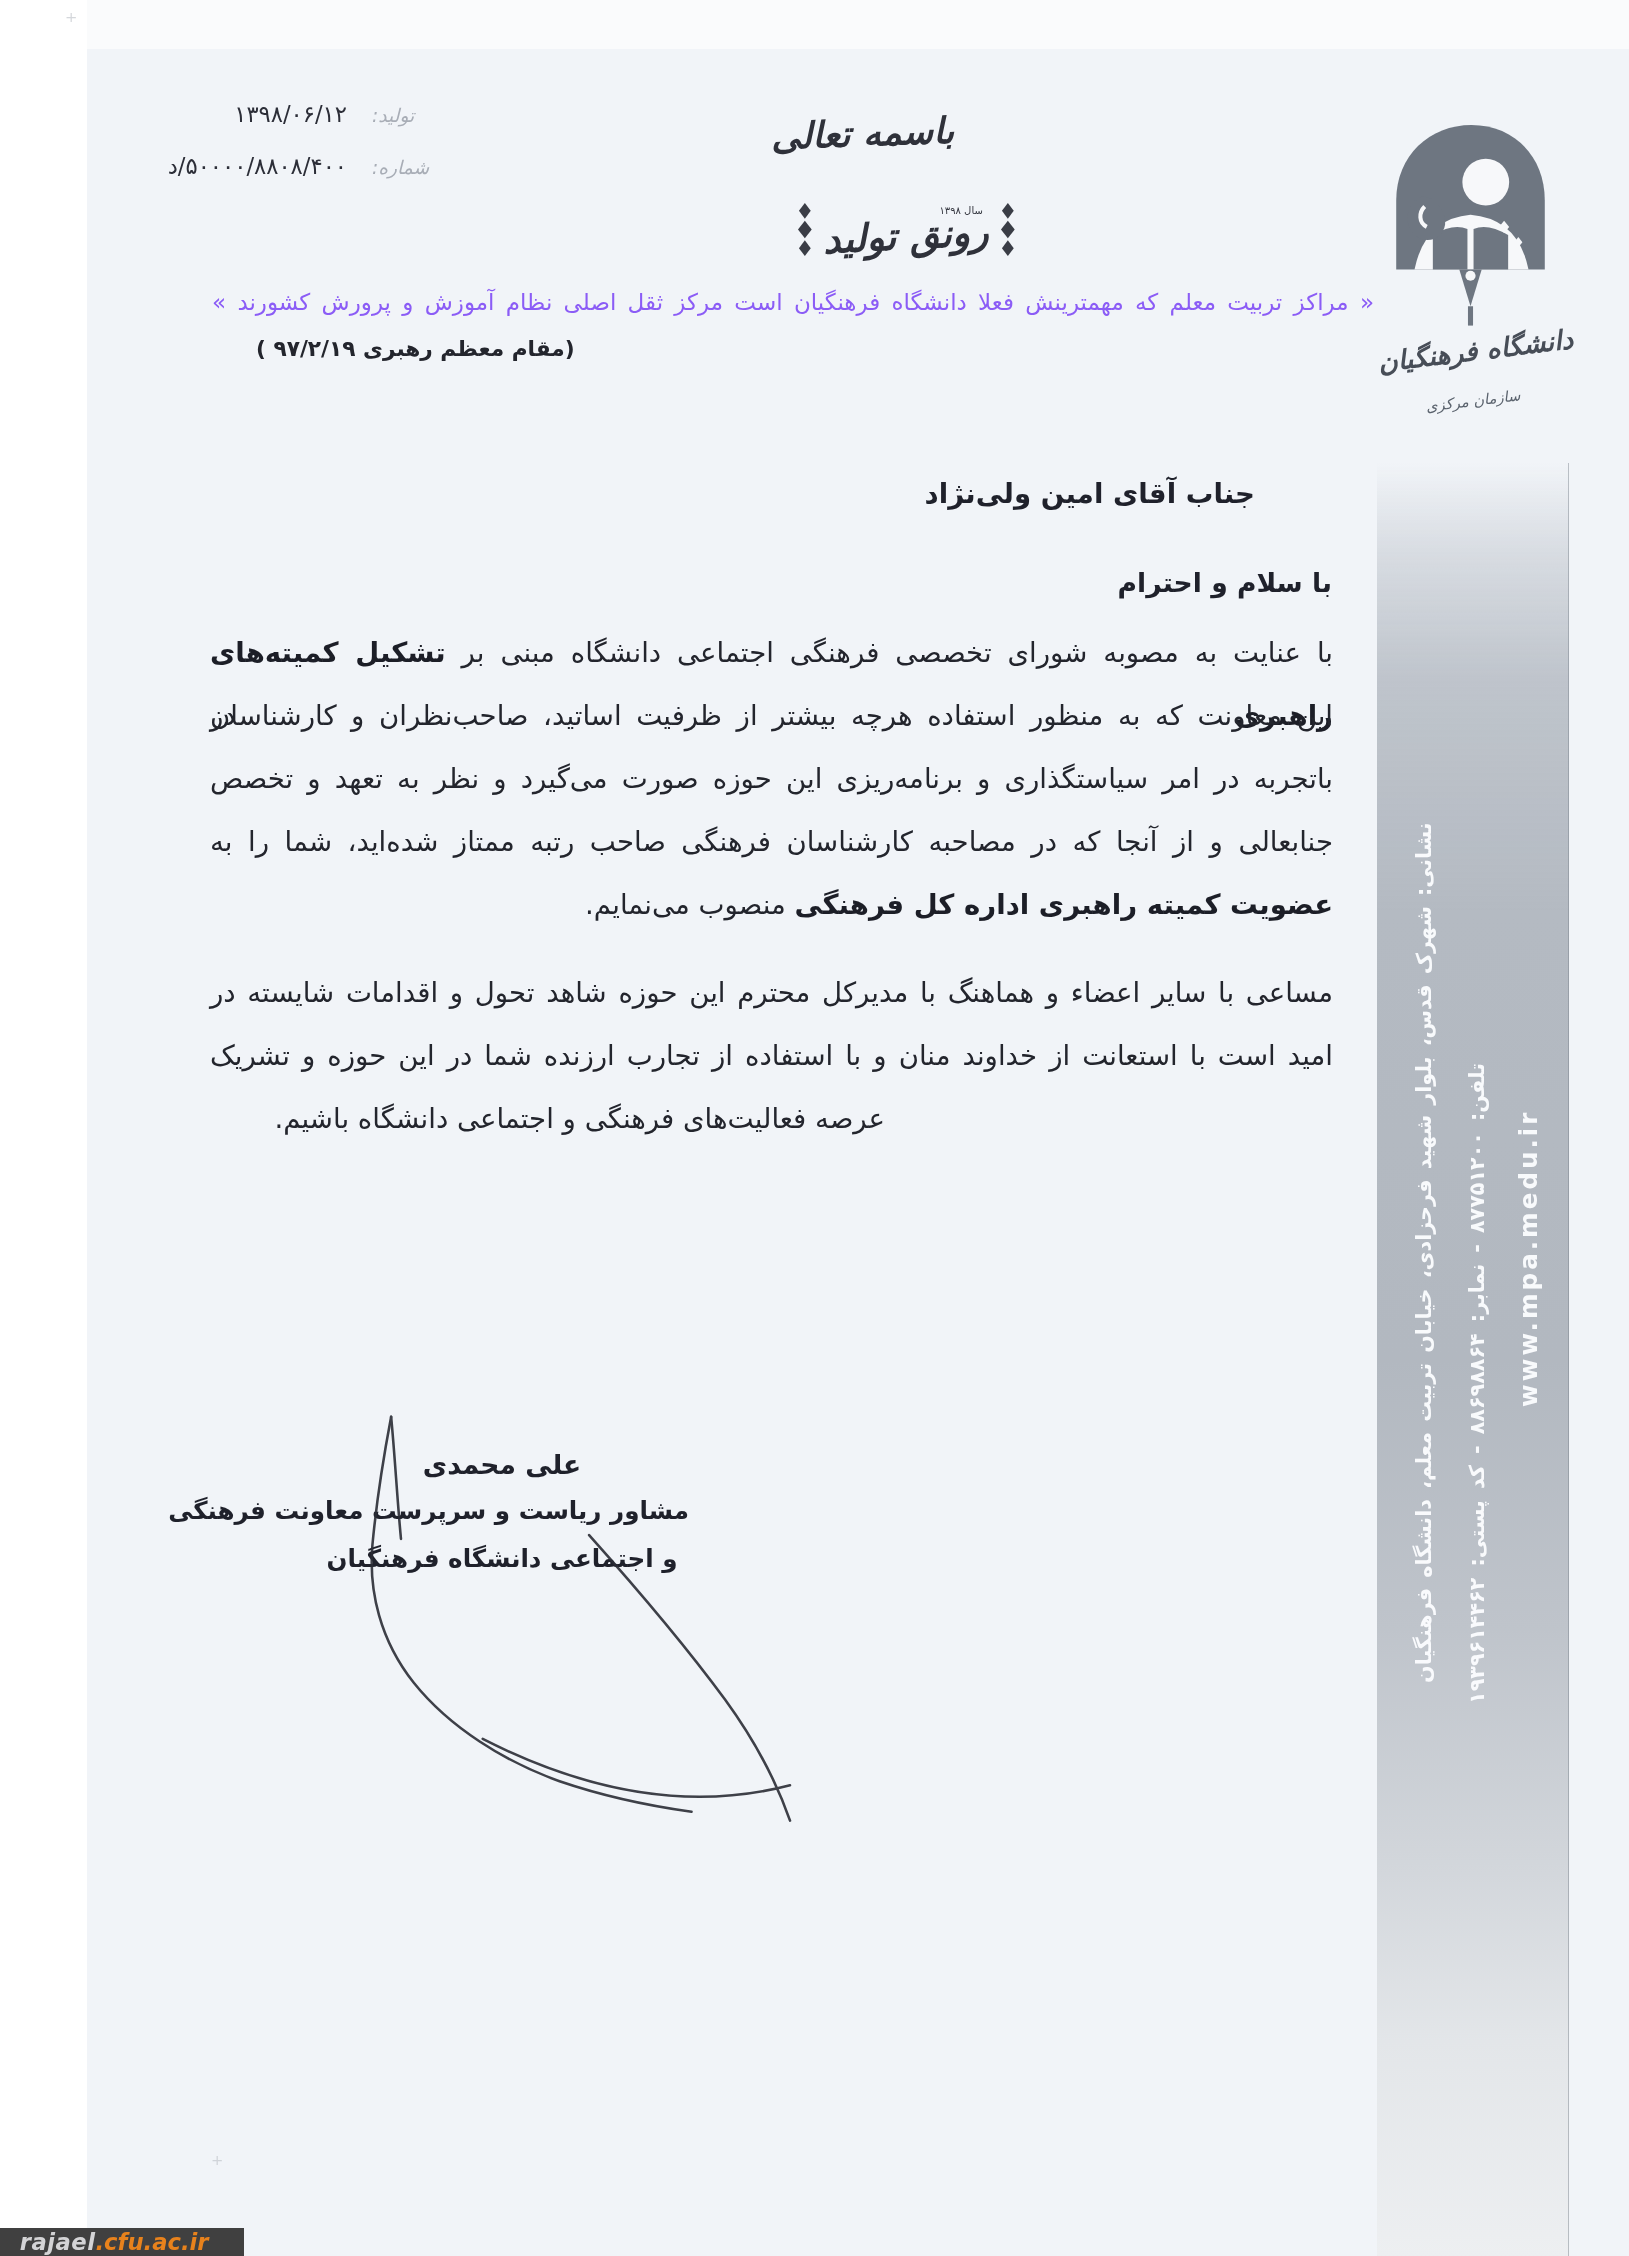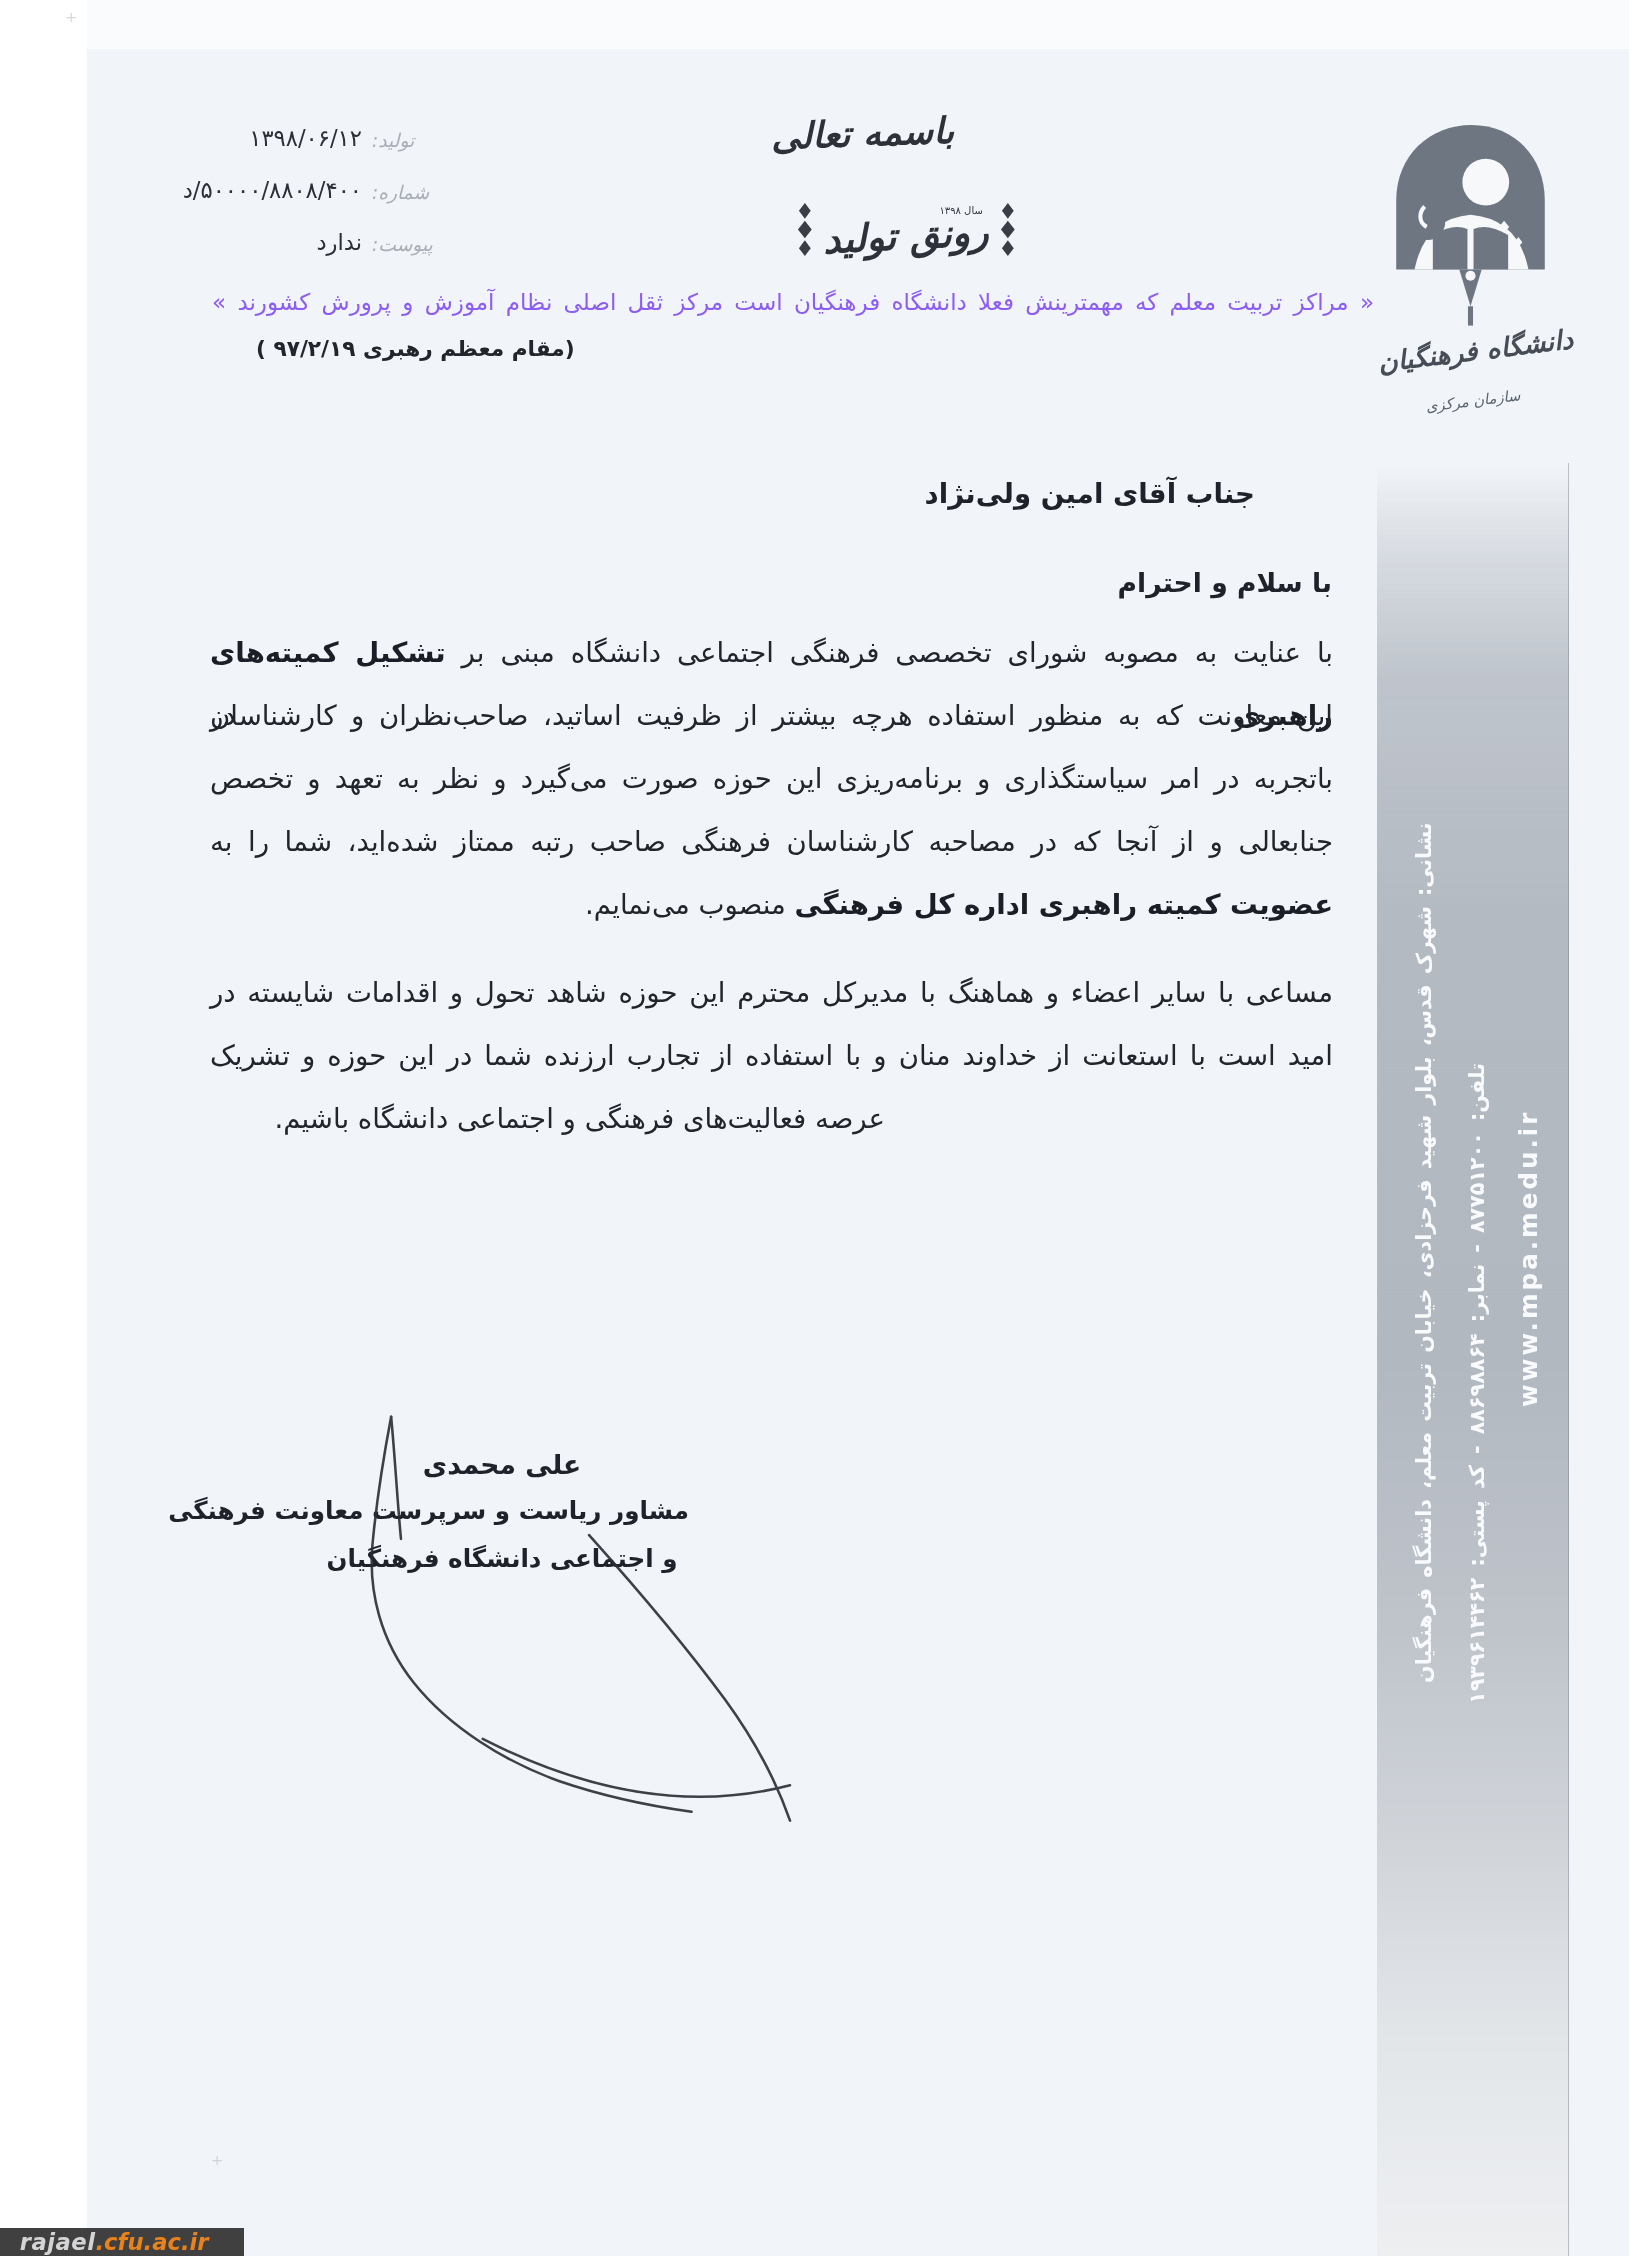--- a/index.html
+++ b/index.html
@@ -2,21 +2,21 @@
 <html><head>
 <meta charset="utf-8">
 <style>
   html,body{margin:0;padding:0;}
   body{background:#e9e9e9;font-family:"DejaVu Sans",sans-serif;}
   .page{position:relative;width:1629px;height:2257px;background:#fafbfc;overflow:hidden;margin:0 auto;}
   .white-strip{position:absolute;left:0;top:0;width:87px;height:100%;background:#ffffff;}
   .tint-layer{position:absolute;left:87px;top:49px;right:0;bottom:0;background:rgba(219,227,238,.28);}
   
   .meta{position:absolute;left:138px;top:99px;width:297px;direction:ltr;}
-  .meta-row{display:flex;align-items:flex-end;justify-content:flex-end;gap:10px;min-height:52px;}
+  .meta-row{display:flex;align-items:flex-start;justify-content:flex-end;gap:25px;min-height:52px;}
   .meta-value{flex:1;text-align:right;font-size:22.7px;color:#2c2e38;direction:rtl;padding-top:2px;}
   .meta-value.ltr{direction:ltr;unicode-bidi:bidi-override;}
   .meta-label{width:63px;font-size:18.7px;color:#a8adb6;direction:rtl;text-align:left;padding-top:5.9px;font-style:italic;}
   
   .besmele{position:absolute;left:690px;top:112px;width:345px;text-align:center;direction:rtl;
     font-family:"DejaVu Serif",serif;font-style:italic;font-weight:bold;font-size:36px;color:#2f313a;transform:rotate(-2deg);}
   .slogan-group{position:absolute;left:778px;top:201px;width:256px;display:flex;align-items:center;justify-content:center;gap:9.9px;}
   .slogan-stack{text-align:center;direction:rtl;}
   .slogan-year{font-size:10px;color:#33353e;text-align:right;margin-bottom:-3.9px;padding-right:5.9px;}
   .slogan-main{font-family:"DejaVu Serif",serif;font-style:italic;font-weight:bold;font-size:38px;color:#2f313a;transform:rotate(-3deg);white-space:nowrap;}
@@ -84,24 +84,20 @@
   <div class="tint-layer"></div>
 
   <div class="meta">
       <div class="meta-row">
         <div class="meta-value ltr">۱۳۹۸/۰۶/۱۲</div>
         <div class="meta-label">تولید:</div>
       </div>
       <div class="meta-row">
         <div class="meta-value ltr">د/۵۰۰۰۰/۸۸۰۸/۴۰۰</div>
         <div class="meta-label">شماره:</div>
-      </div>
-      <div class="meta-row">
-        <div class="meta-value">ندارد</div>
-        <div class="meta-label">پیوست:</div>
       </div>
     </div>
 
   <div class="besmele">باسمه تعالی</div>
 
   <div class="slogan-group">
     <span class="orn">
       <svg width="17.7" height="57" viewBox="0 0 18 58">
         <path d="M9 2 L15 10 L9 18 L3 10 Z" fill="#3a3d46"></path>
         <path d="M9 20 L16 29 L9 38 L2 29 Z" fill="#3a3d46"></path>

